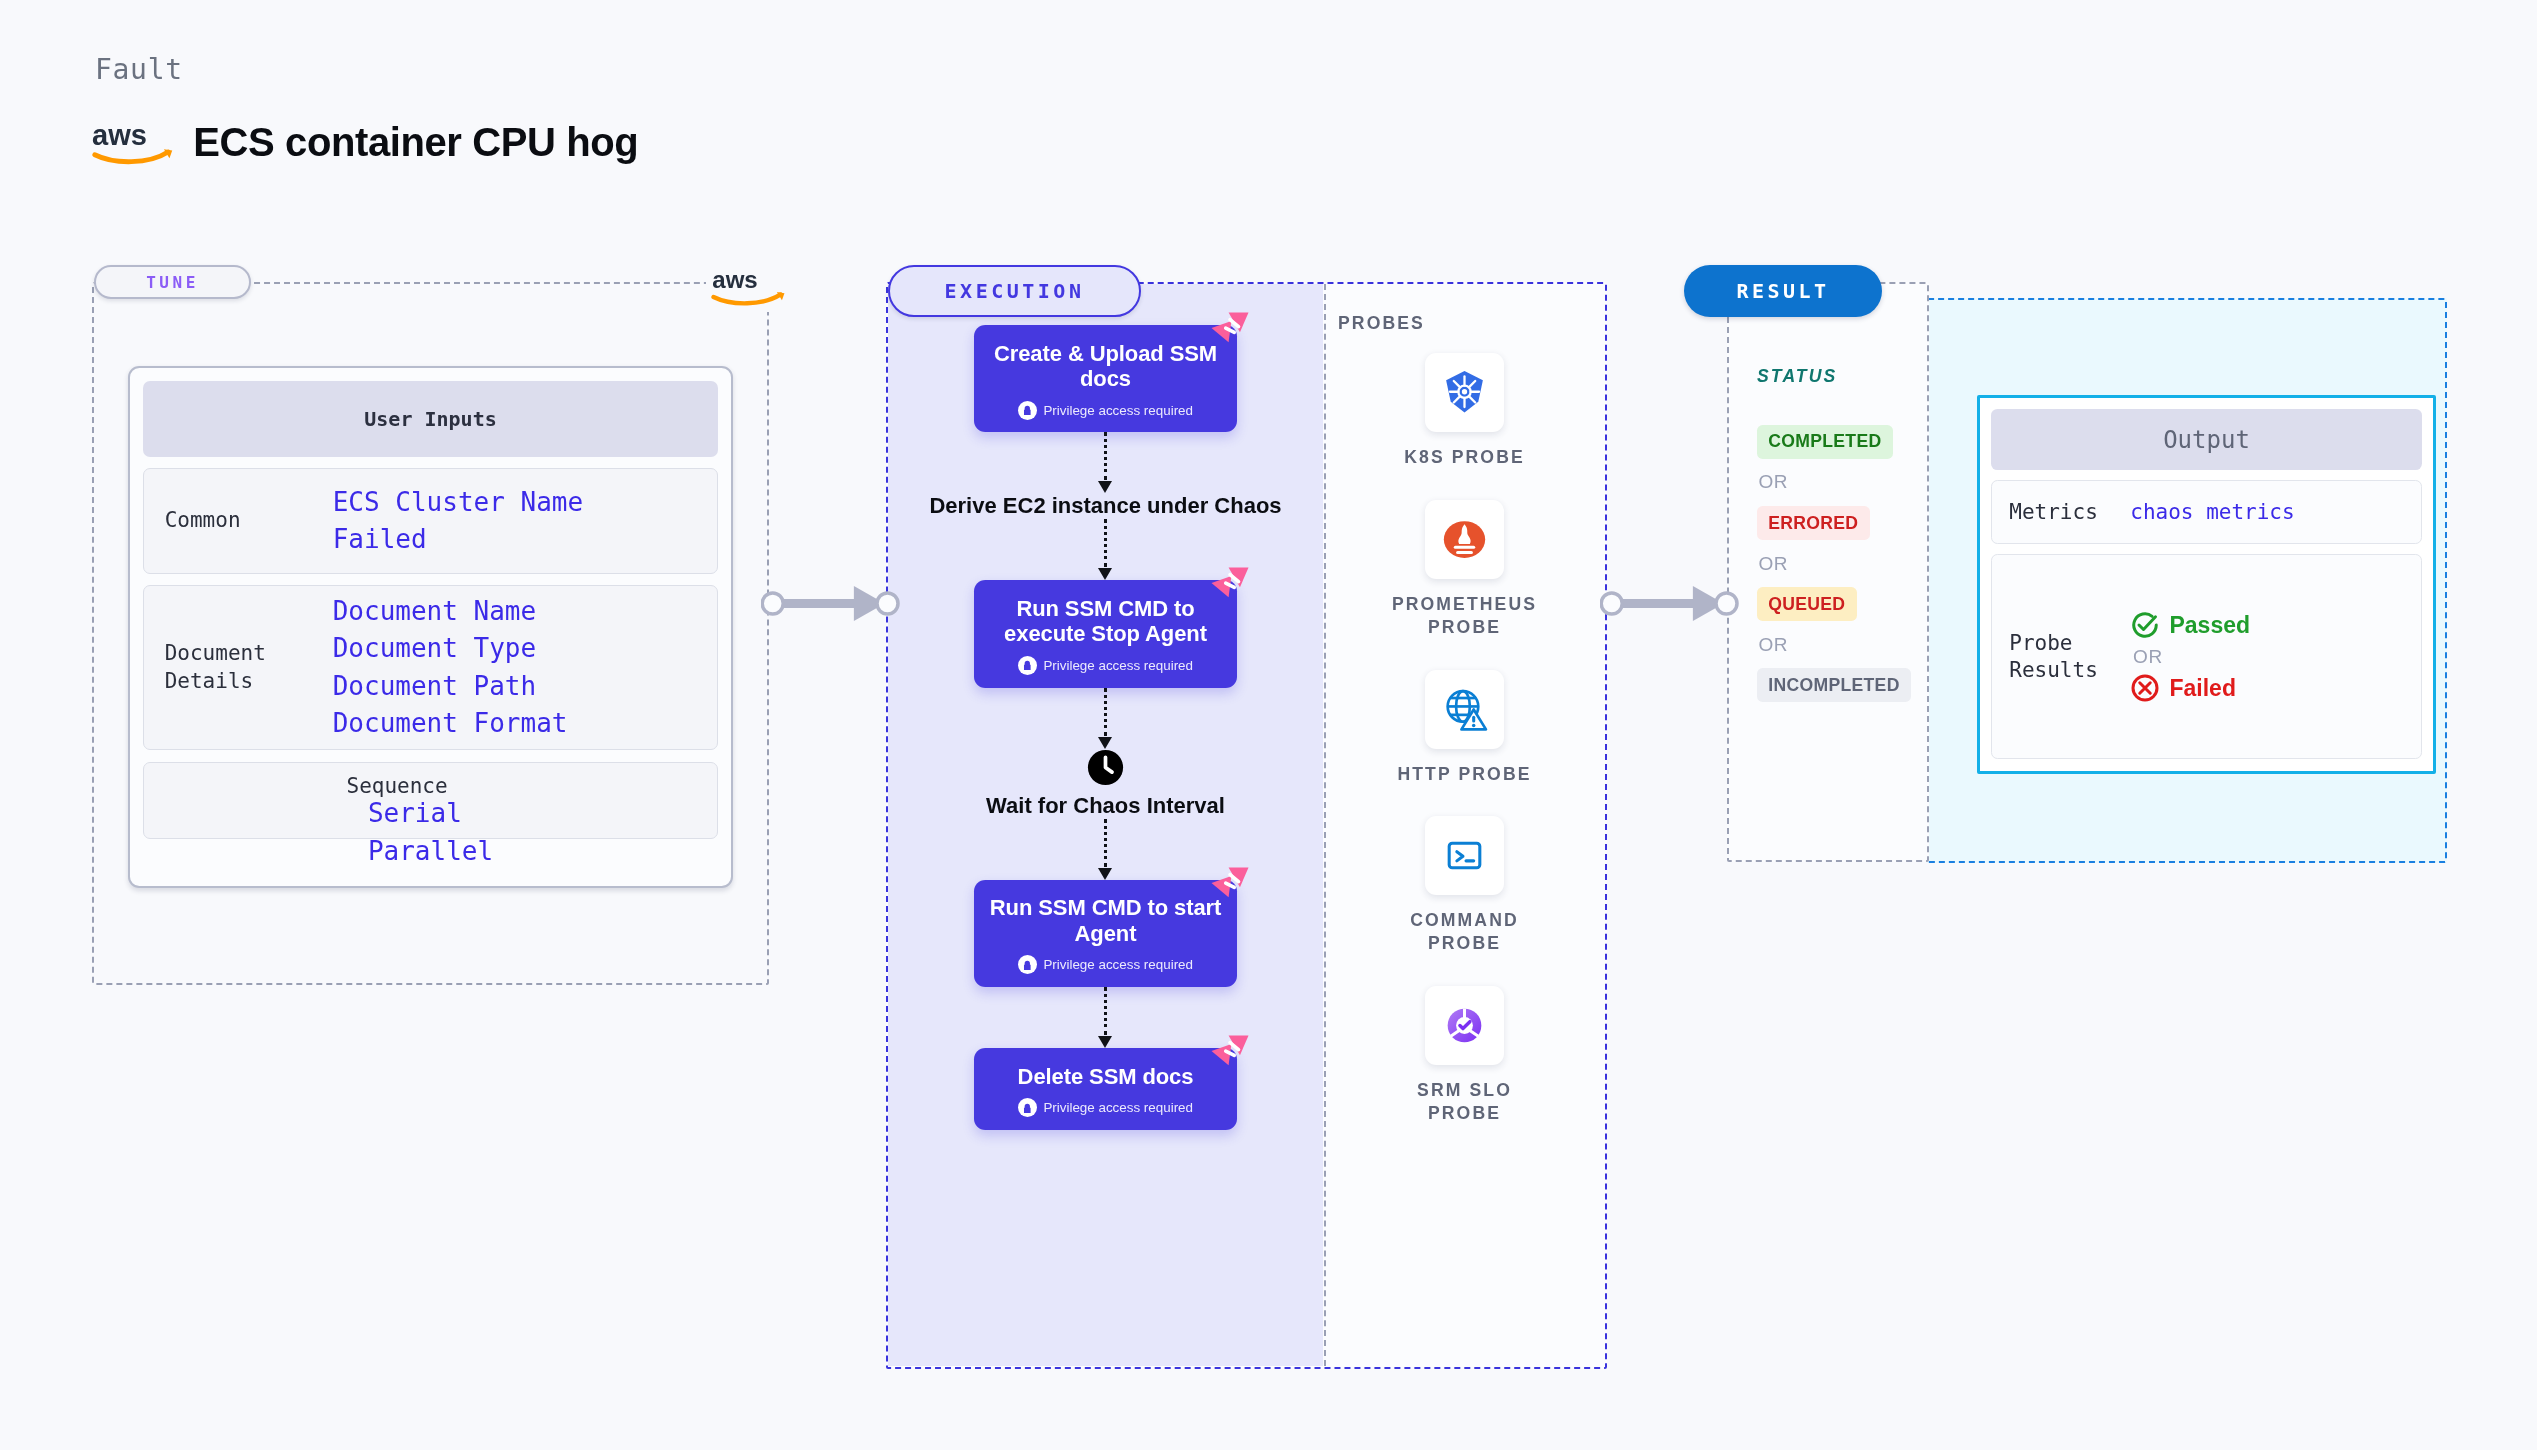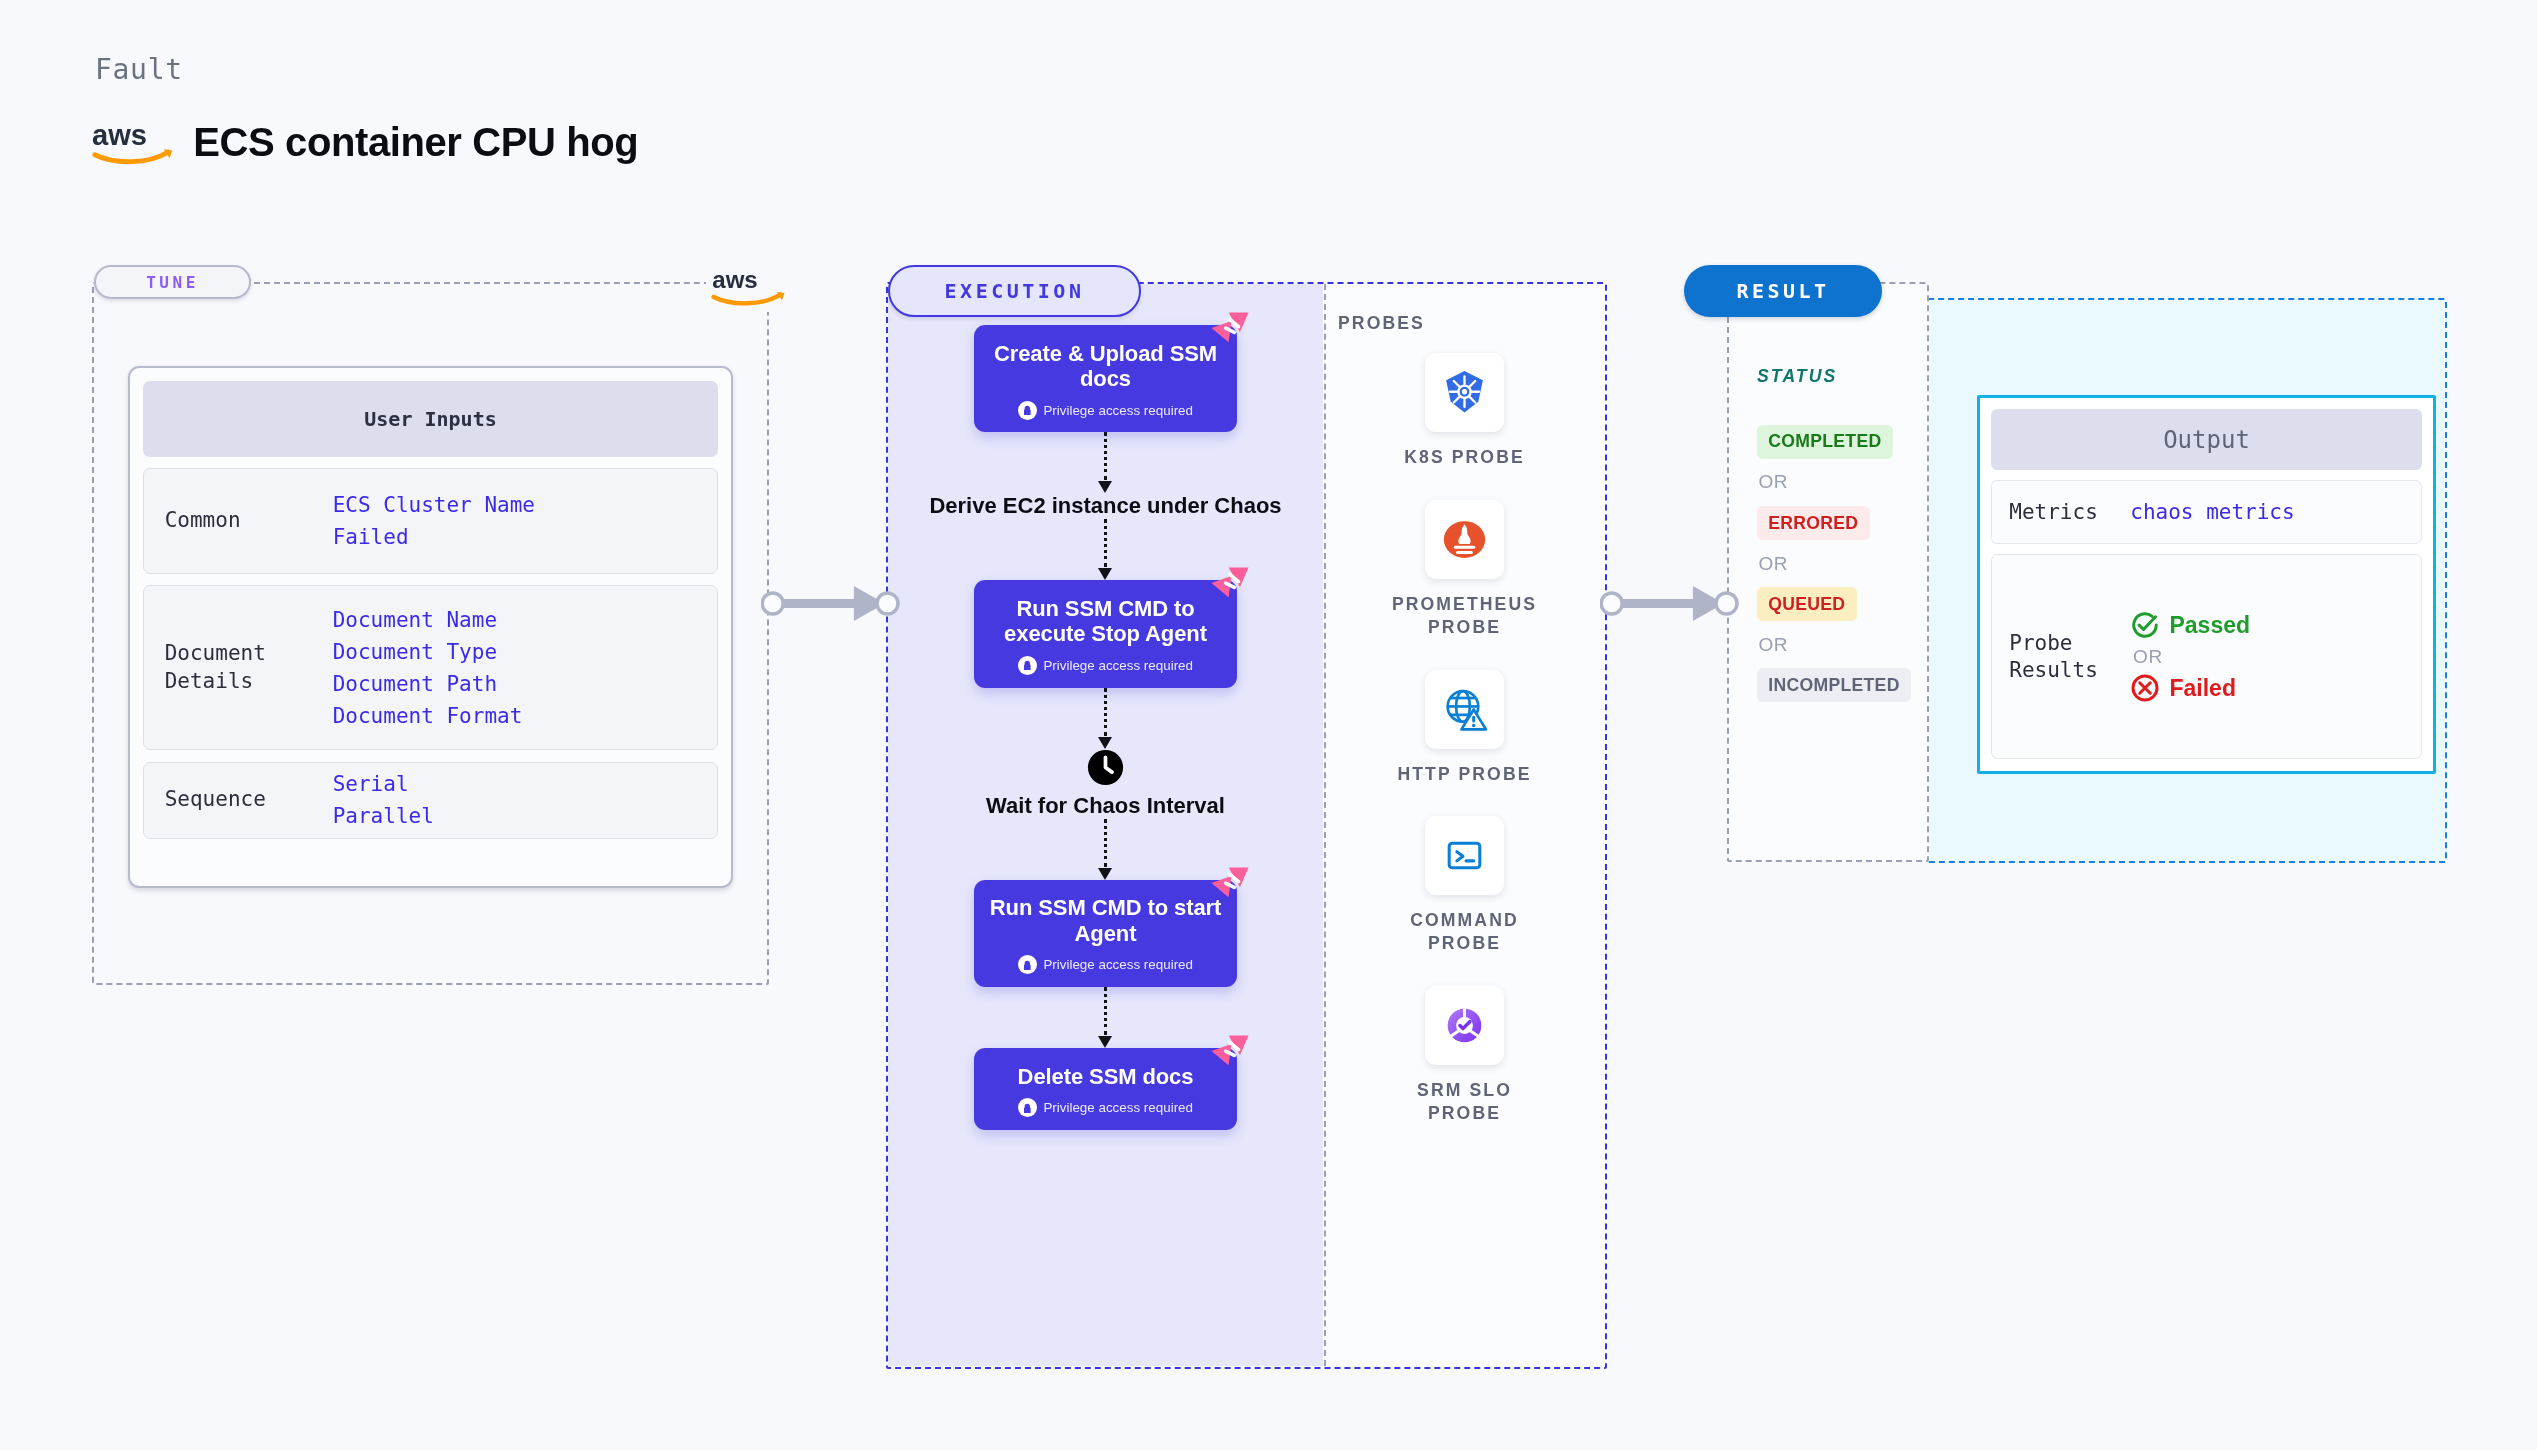--- a/index.html
+++ b/index.html
@@ -129,35 +129,35 @@
     background: #f4f5f9;
     border: 1.4px solid #dcdfe8;
     border-radius: 7px;
     display: flex;
     align-items: center;
     padding: 10px 21px;
     flex: none;
   }
   .grp-common { height: 106px; }
   .grp-doc    { height: 165px; }
-  .grp-seq    { height: 77px; }
+  .grp-seq    { height: 77px; flex-direction: column; }
   .grp-label {
     width: 168px;
     flex: none;
     font-family: "DejaVu Sans Mono", monospace;
     font-size: 21px;
     color: #2b2f3c;
     line-height: 1.32;
   }
   .grp-values {
     display: flex;
     flex-direction: column;
     gap: 10px;
     font-family: "DejaVu Sans Mono", monospace;
-    font-size: 21px;
+    font-size: 26px;
     color: #3b2ae8;
     line-height: 1.05;
   }
 
   
   .exec-outer {
     position: absolute;
     left: 886px; top: 282px;
     width: 721px; height: 1087px;
     border: 2.8px dashed #3a33dd;

